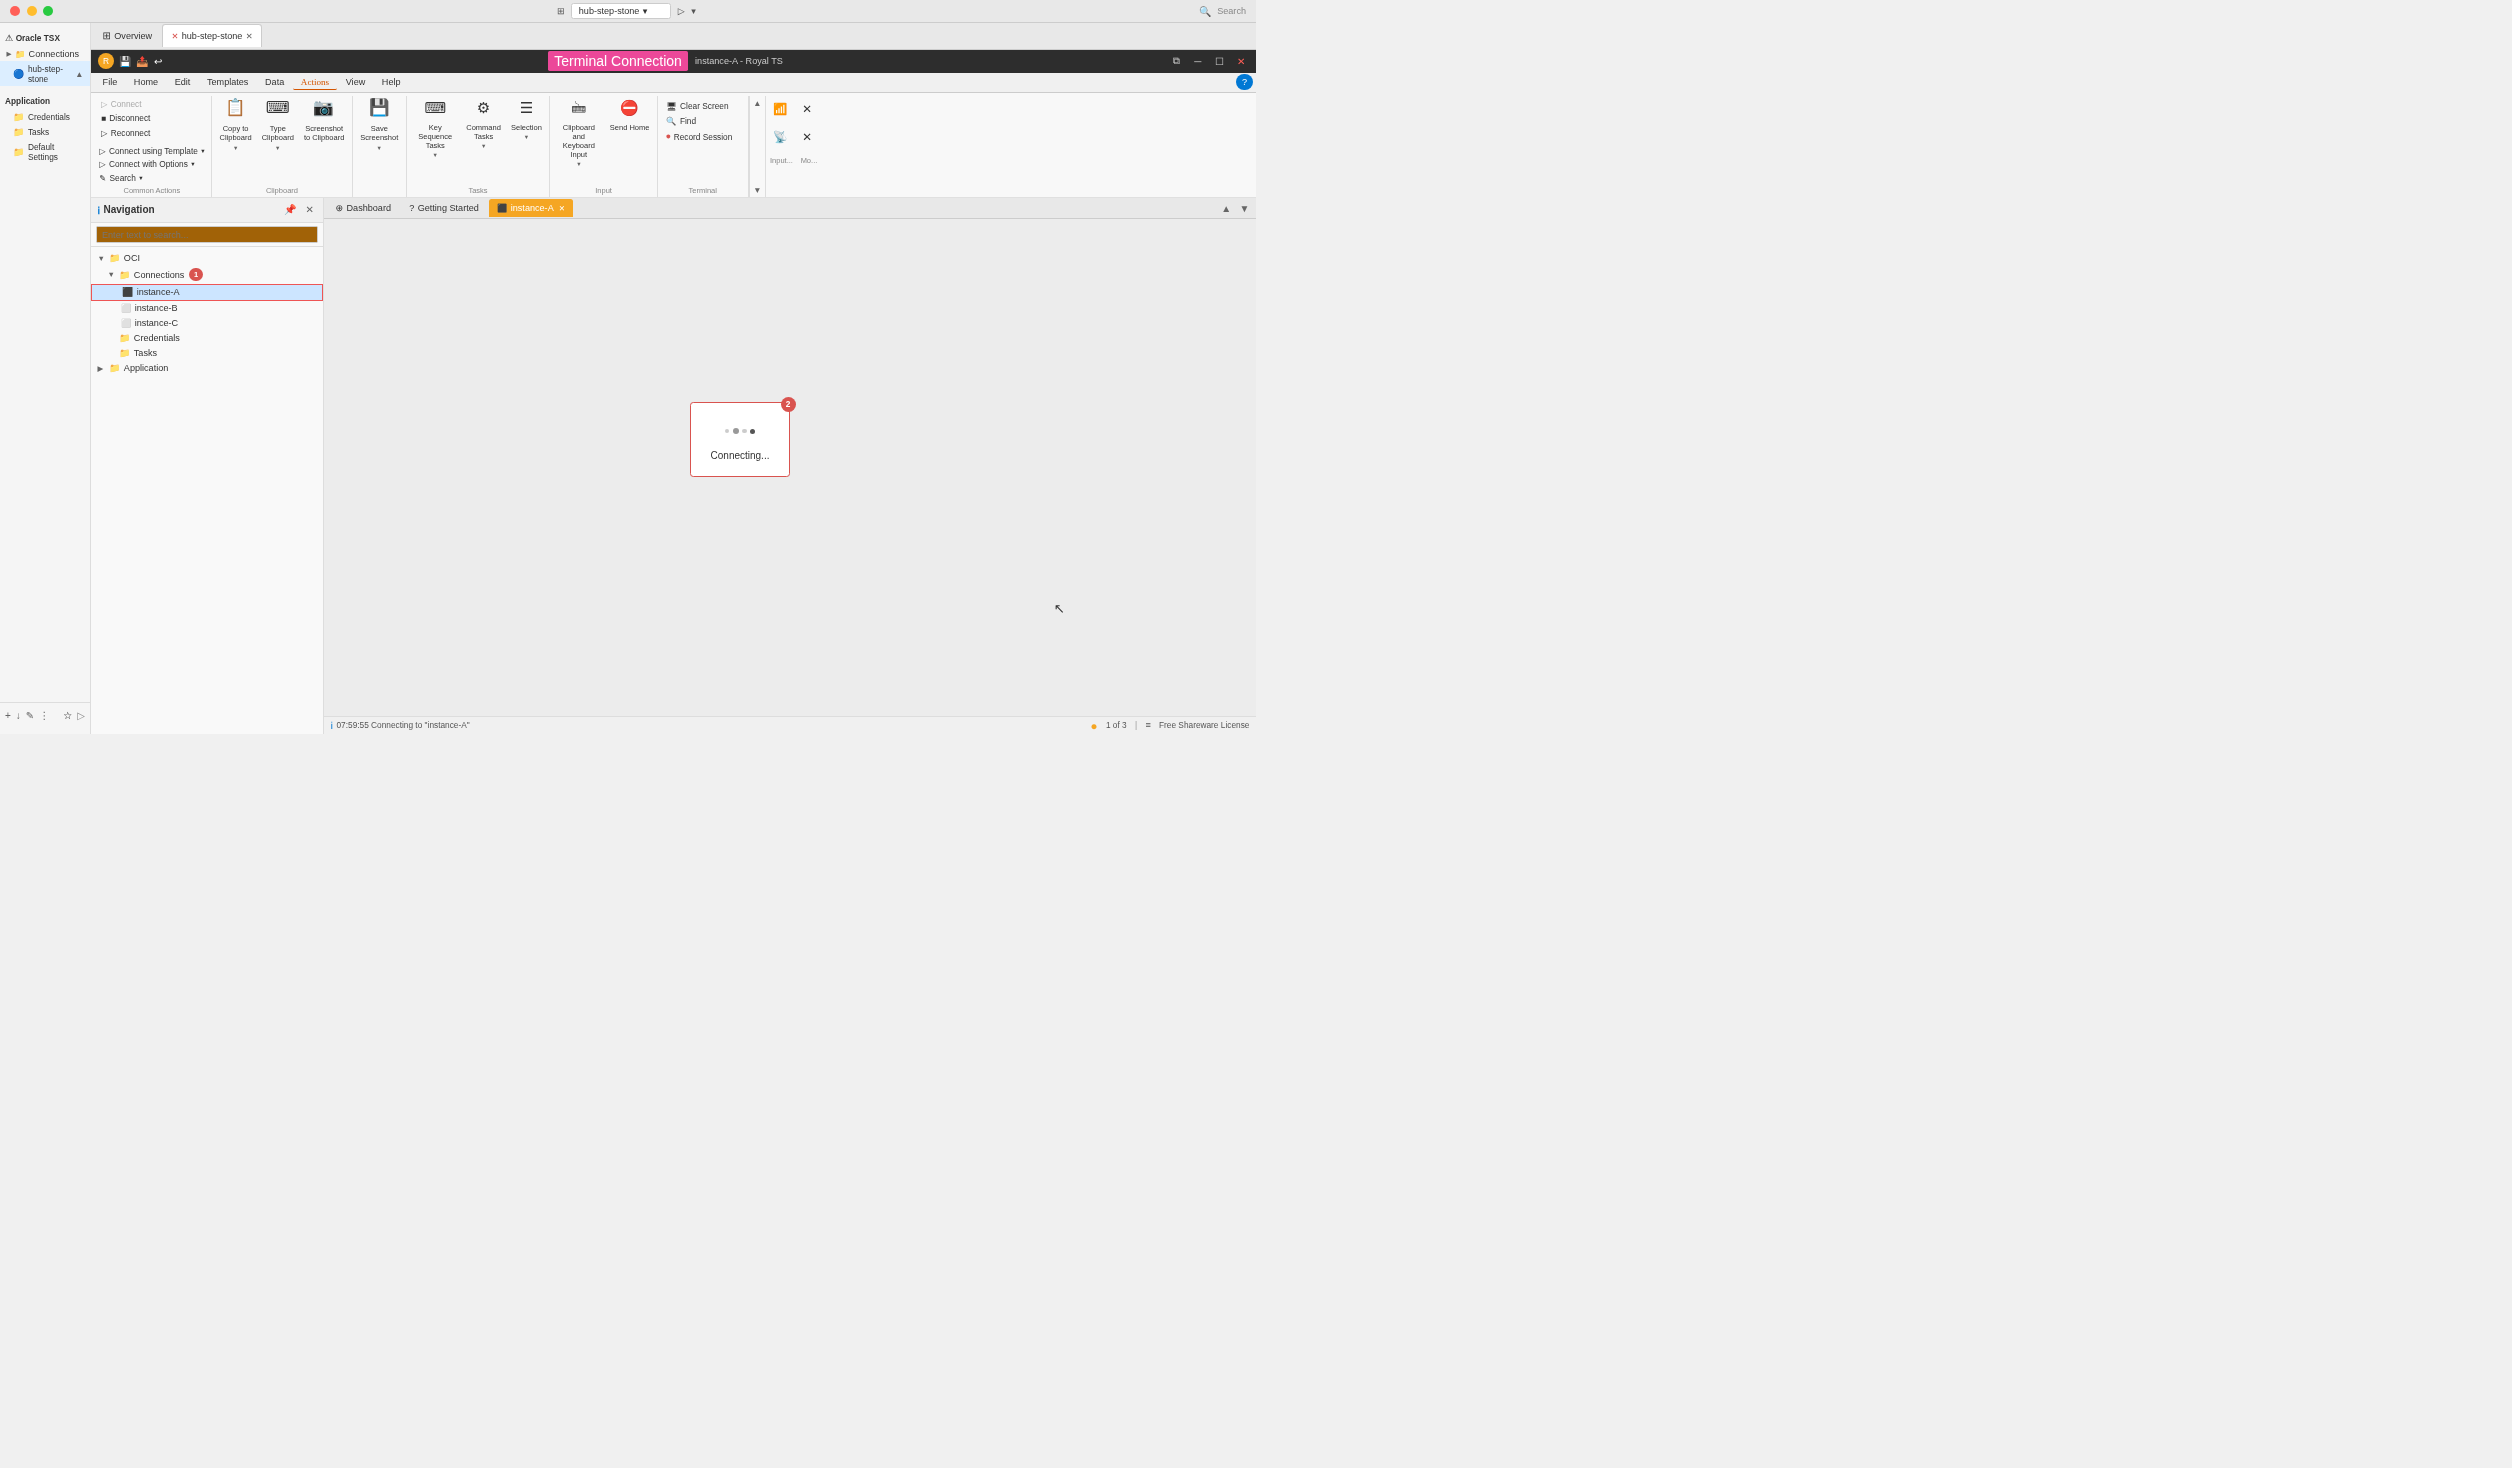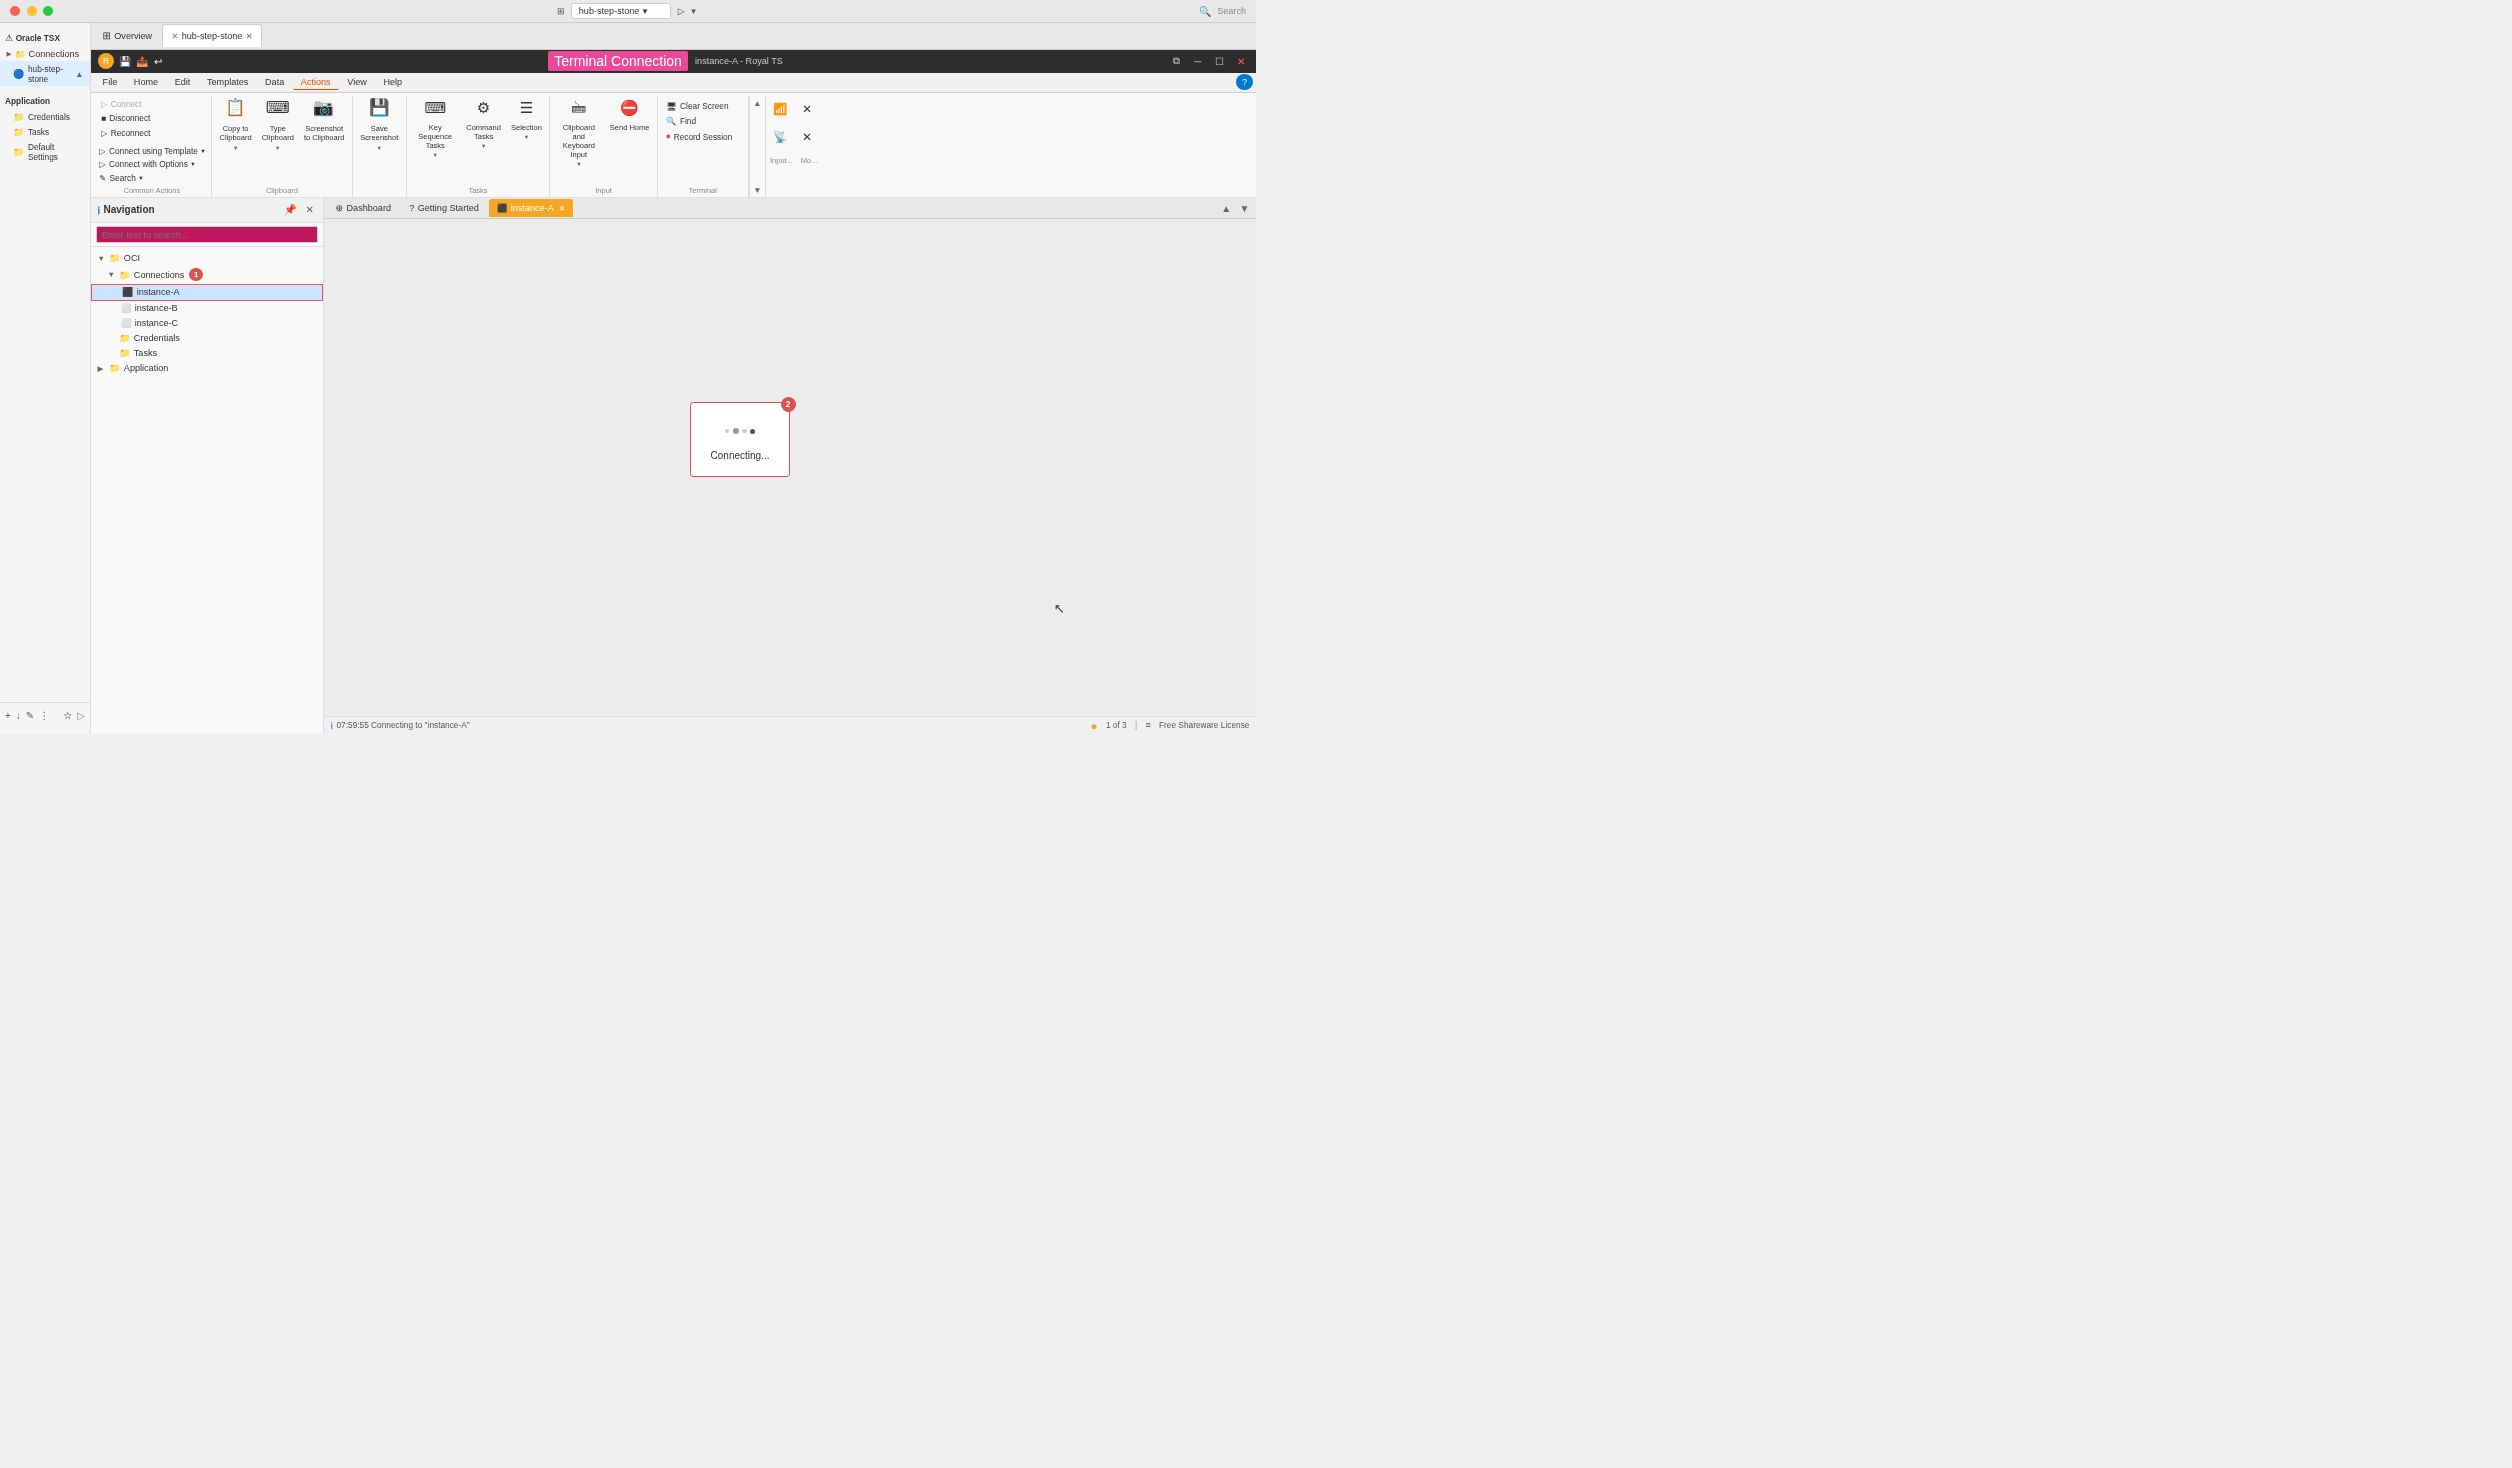--- a/index.html
+++ b/index.html
@@ -116,21 +116,21 @@
       padding: 0 3.3px;
     }
     .ribbon-menu-item {
       padding: 2.5px 8.3px;
       cursor: pointer;
       font-size: 9.1px;
       color: #333;
       border-radius: 1.7px;
       text-align: right;
     }
-    .ribbon-menu-item.active { color: #d35400; border-bottom: 1.7px solid #d35400; }
+    .ribbon-menu-item.active { color: #d35400; border-bottom: 1.7px solid #d35400; font-family: Liberation Serif, serif; }
     .ribbon-help { margin-left: auto; width: 16.6px; height: 16.6px; border-radius: 50%; background: #0078d4; color: #fff; display: flex; align-items: center; justify-content: center; font-size: 9.1px; cursor: pointer; }
     
     
     .ribbon-toolbar {
       display: flex;
       align-items: stretch;
       background: #f8f8f8;
       border-bottom: 1.7px solid #e0e0e0;
       min-height: 58px;
       padding: 3.3px 1.7px 0;
@@ -713,21 +713,21 @@
             <span style="color:#0078d4; font-size:10px;">ℹ</span>
             <span>Navigation</span>
           </div>
           <div class="nav-controls">
             <span class="nav-ctrl-btn">📌</span>
             <span class="nav-ctrl-btn">✕</span>
           </div>
         </div>
 
         <div class="nav-search">
-          <input type="text" style="width: 100%; padding: 2.5px 5px; border: 0.8px solid rgb(204, 204, 204); border-radius: 1.7px; font-size: 9.1px; background: #be185d;" placeholder="Enter text to search...">
+          <input type="text" style="width: 100%; padding: 2.5px 5px; border: 0.8px solid rgb(204, 204, 204); border-radius: 1.7px; font-size: 9.1px; background: #a16207;" placeholder="Enter text to search...">
         </div>
 
         <div class="nav-tree">
 
           <div class="tree-item">
             <span class="tree-chevron">▼</span>
             <span class="tree-icon">📁</span>
             <span>OCI</span>
           </div>
 

